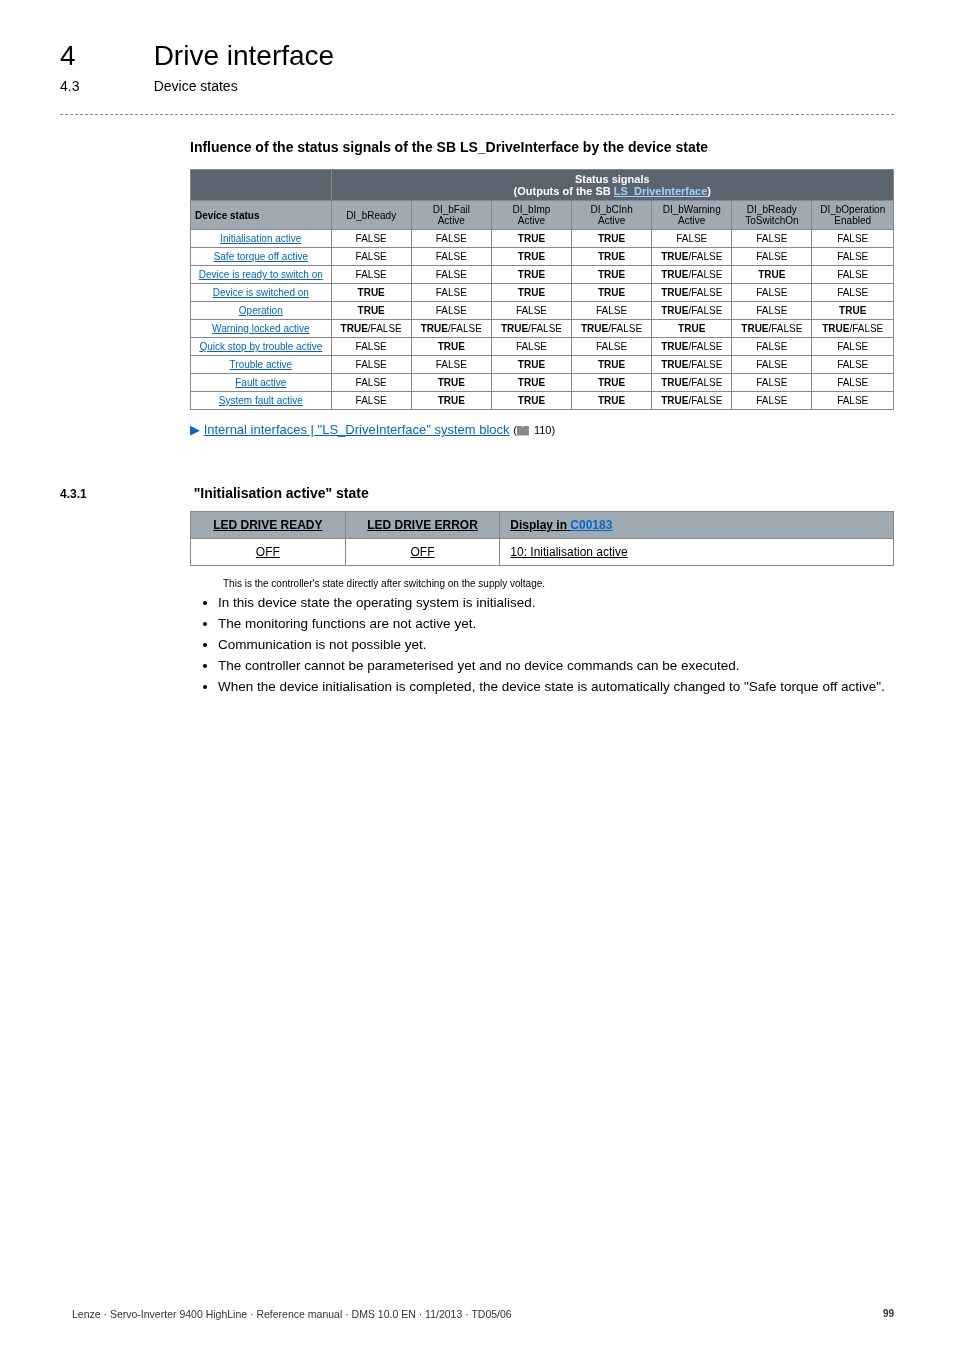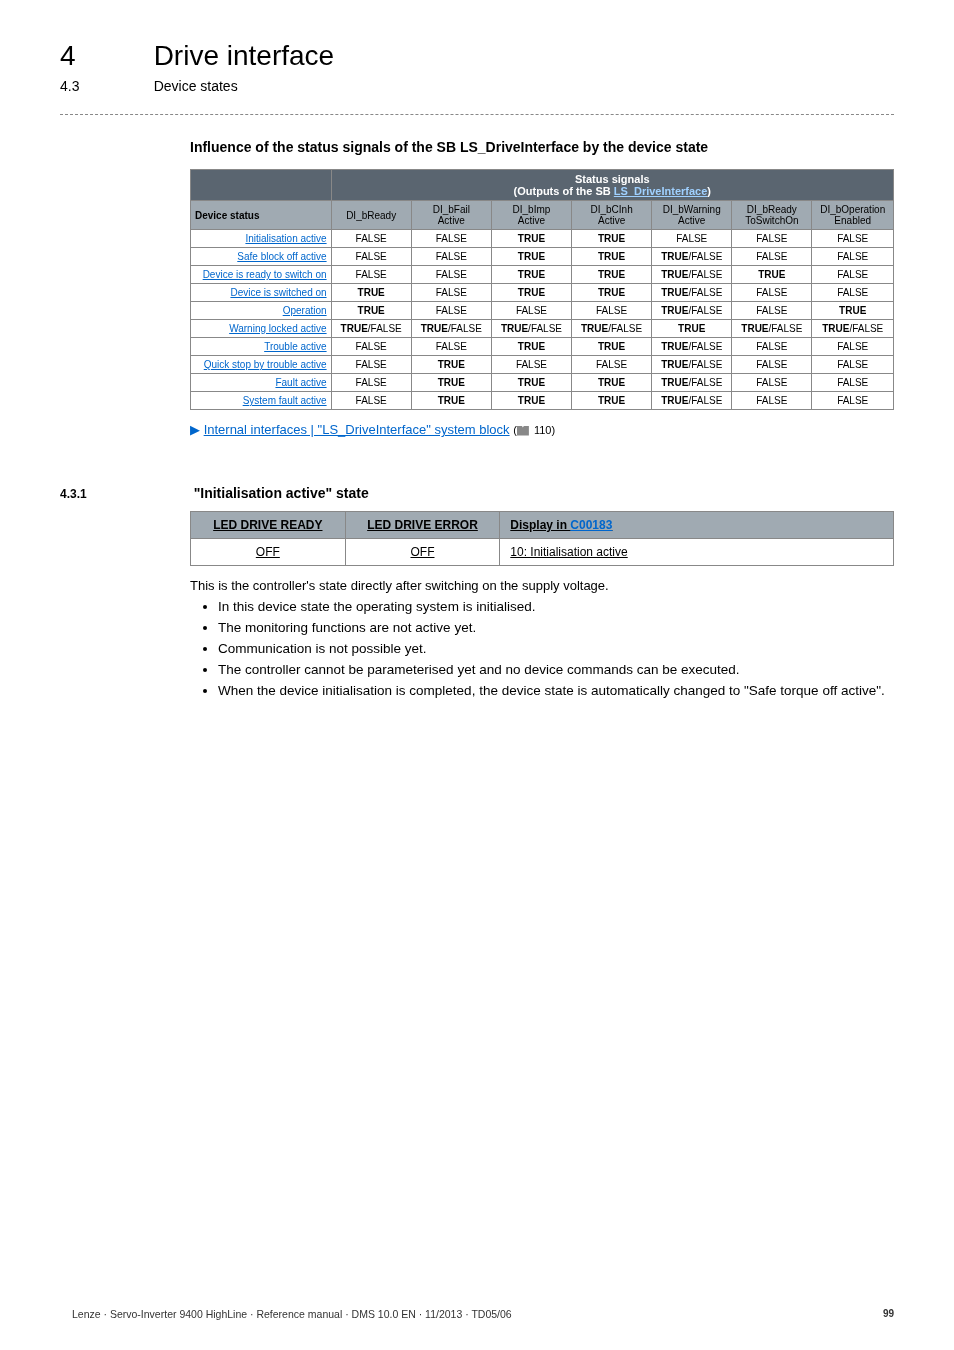--- a/index.html
+++ b/index.html
@@ -14,37 +14,37 @@
   .chapter-num { font-size: 28px; font-weight: 400; display: inline-block; width: 90px; vertical-align: top; }
   .chapter-title { font-size: 28px; font-weight: 400; display: inline-block; }
   .sub-num { font-size: 14px; display: inline-block; width: 90px; margin-top: 6px; }
   .sub-title { font-size: 14px; display: inline-block; margin-top: 6px; }
   .dash-line { border: none; border-top: 1.5px dashed #888; margin: 20px 0 24px 0; }
   .indent { margin-left: 130px; }
   .section-heading { font-weight: 700; font-size: 14px; margin-bottom: 14px; }
   a.link { color: #0066cc; text-decoration: underline; }
   table.status { border-collapse: collapse; width: 100%; font-size: 10px; table-layout: fixed; }
   table.status th, table.status td { border: 1px solid #888; padding: 3px 4px; text-align: center; vertical-align: middle; }
-  table.status .row-header { text-align: right; }
+  table.status .row-header { text-align: center; }
   .hdr-dark { background: #5a6570; color: #fff; font-weight: 700; font-size: 11px; }
   .hdr-mid  { background: #a0aab2; color: #000; font-weight: 400; font-size: 10px; }
   table.status td.row-header a { color: #0066cc; text-decoration: underline; }
   .arrow-link { color: #0066cc; text-decoration: underline; font-size: 13px; }
   .arrow { color: #0066cc; }
   .page-ref { font-size: 11px; }
   .book-icon { display:inline-block; width:12px; height:10px; background:#888; clip-path: polygon(0 0, 40% 0, 50% 20%, 60% 0, 100% 0, 100% 100%, 0 100%); vertical-align: middle; margin-right:2px;}
   .sec-num { font-weight:700; font-size:12px; display:inline-block; width:130px; }
   .sec-title { font-weight:700; font-size:14px; display:inline-block; }
   table.ledtable { border-collapse: collapse; width:100%; font-size:12px; margin-top:10px;text-decoration:underline;}
   table.ledtable th, table.ledtable td { border:1px solid #888; padding:6px 10px; text-align:left;}
   table.ledtable th { background:#a0aab2; font-weight:700;}
   table.ledtable td.center, table.ledtable th.center { text-align:center;}
   ul.bullets { margin:6px 0 0 0; padding-left: 28px; }
   ul.bullets li { margin: 6px 0; font-size:13.5px; }
-  .bodytext { font-size:13px; margin-top:12px; }
+  .bodytext { font-size:10px; margin-top:12px;margin-left:33px; }
   .footer { position: absolute; bottom: 30px; left:72px; right:60px; font-size:10.5px; color:#333;}
   .footer .pagenum { float:right; font-size:10px; font-weight:700;}
 </style>
 </head>
 <body>
 
 <div>
   <span class="chapter-num">4</span>
   <span class="chapter-title">Drive interface</span><br>
   <span class="sub-num">4.3</span>
@@ -91,21 +91,21 @@
           <td class="row-header"><a href="#">Initialisation active</a></td>
           <td>FALSE</td>
           <td>FALSE</td>
           <td><b>TRUE</b></td>
           <td><b>TRUE</b></td>
           <td>FALSE</td>
           <td>FALSE</td>
           <td>FALSE</td>
         </tr>
         <tr>
-          <td class="row-header"><a href="#">Safe block off active</a></td>
+          <td class="row-header"><a href="#">Safe torque off active</a></td>
           <td>FALSE</td>
           <td>FALSE</td>
           <td><b>TRUE</b></td>
           <td><b>TRUE</b></td>
           <td><b>TRUE</b>/FALSE</td>
           <td>FALSE</td>
           <td>FALSE</td>
         </tr>
         <tr>
           <td class="row-header"><a href="#">Device is ready to switch on</a></td>
@@ -141,35 +141,35 @@
           <td class="row-header"><a href="#">Warning locked active</a></td>
           <td><b>TRUE</b>/FALSE</td>
           <td><b>TRUE</b>/FALSE</td>
           <td><b>TRUE</b>/FALSE</td>
           <td><b>TRUE</b>/FALSE</td>
           <td><b>TRUE</b></td>
           <td><b>TRUE</b>/FALSE</td>
           <td><b>TRUE</b>/FALSE</td>
         </tr>
         <tr>
+          <td class="row-header"><a href="#">Quick stop by trouble active</a></td>
+          <td>FALSE</td>
+          <td><b>TRUE</b></td>
+          <td>FALSE</td>
+          <td>FALSE</td>
+          <td><b>TRUE</b>/FALSE</td>
+          <td>FALSE</td>
+          <td>FALSE</td>
+        </tr>
+        <tr>
           <td class="row-header"><a href="#">Trouble active</a></td>
           <td>FALSE</td>
           <td>FALSE</td>
           <td><b>TRUE</b></td>
           <td><b>TRUE</b></td>
-          <td><b>TRUE</b>/FALSE</td>
-          <td>FALSE</td>
-          <td>FALSE</td>
-        </tr>
-        <tr>
-          <td class="row-header"><a href="#">Quick stop by trouble active</a></td>
-          <td>FALSE</td>
-          <td><b>TRUE</b></td>
-          <td>FALSE</td>
-          <td>FALSE</td>
           <td><b>TRUE</b>/FALSE</td>
           <td>FALSE</td>
           <td>FALSE</td>
         </tr>
         <tr>
           <td class="row-header"><a href="#">Fault active</a></td>
           <td>FALSE</td>
           <td><b>TRUE</b></td>
           <td><b>TRUE</b></td>
           <td><b>TRUE</b></td>

